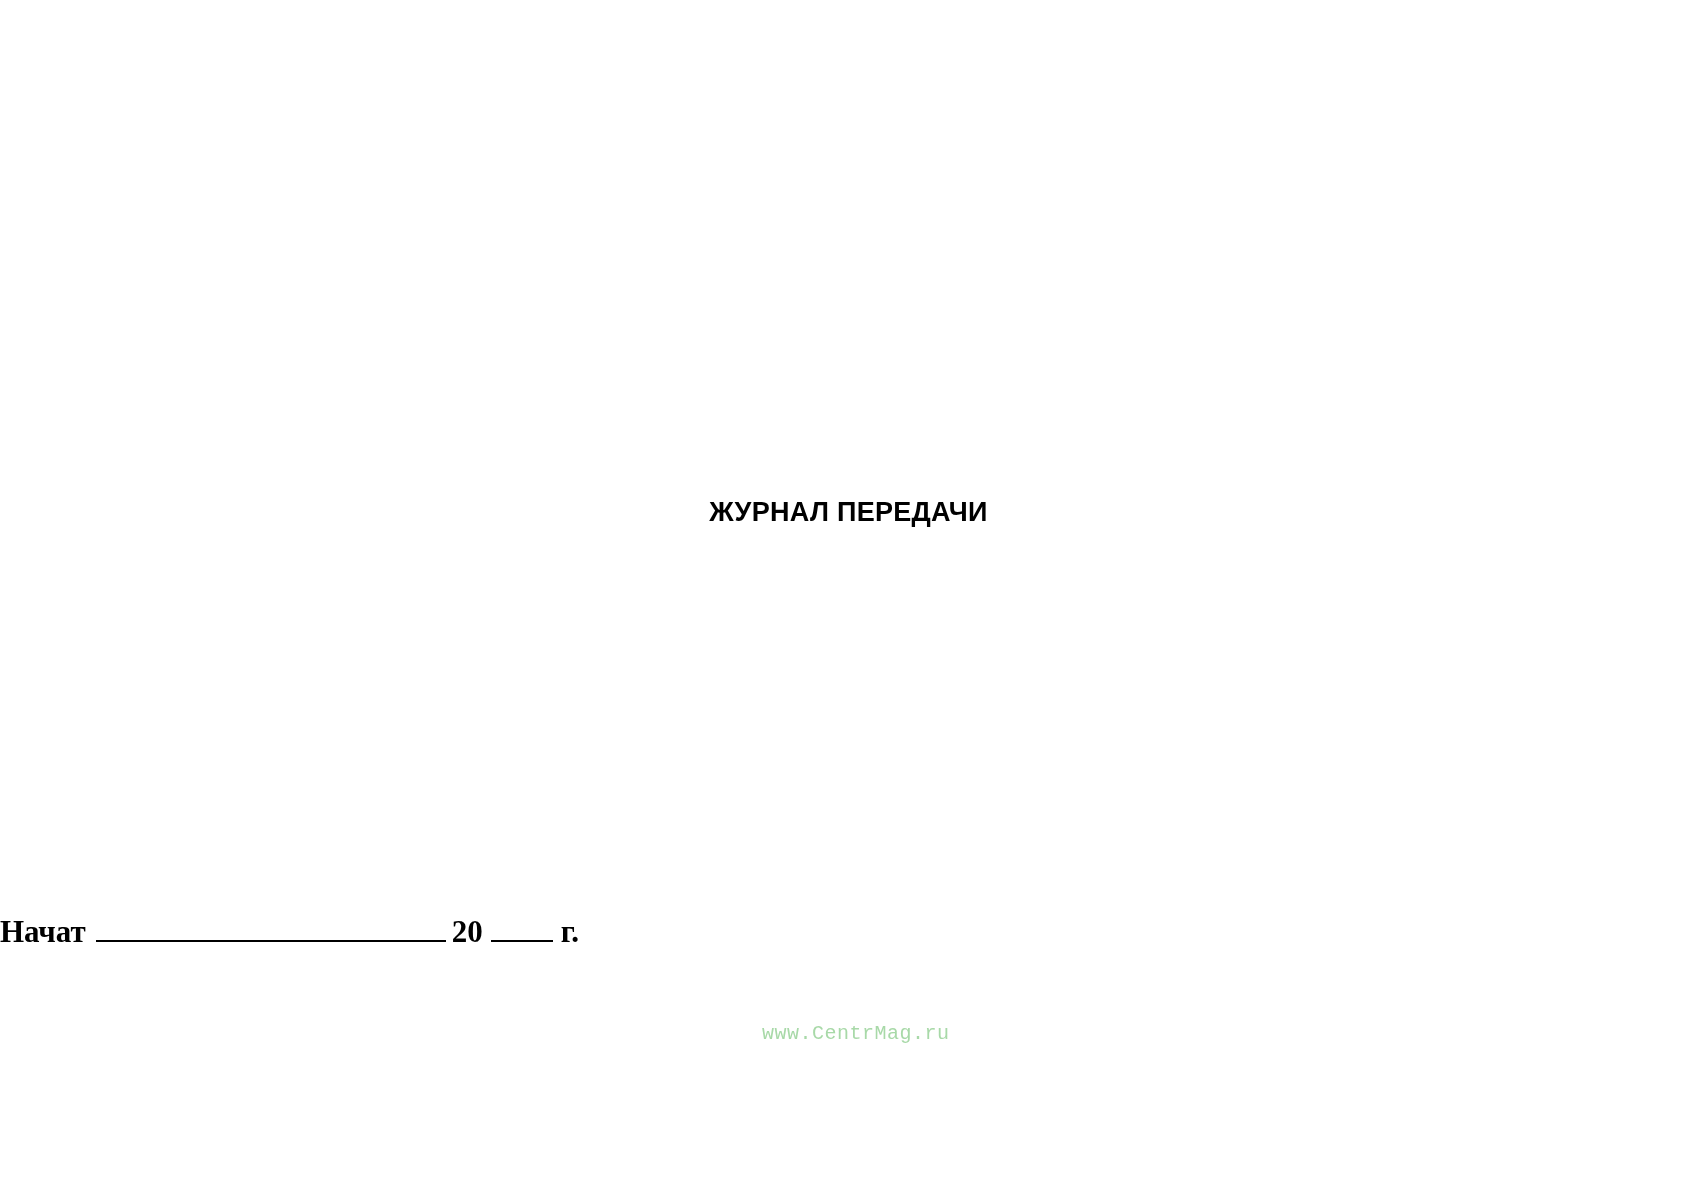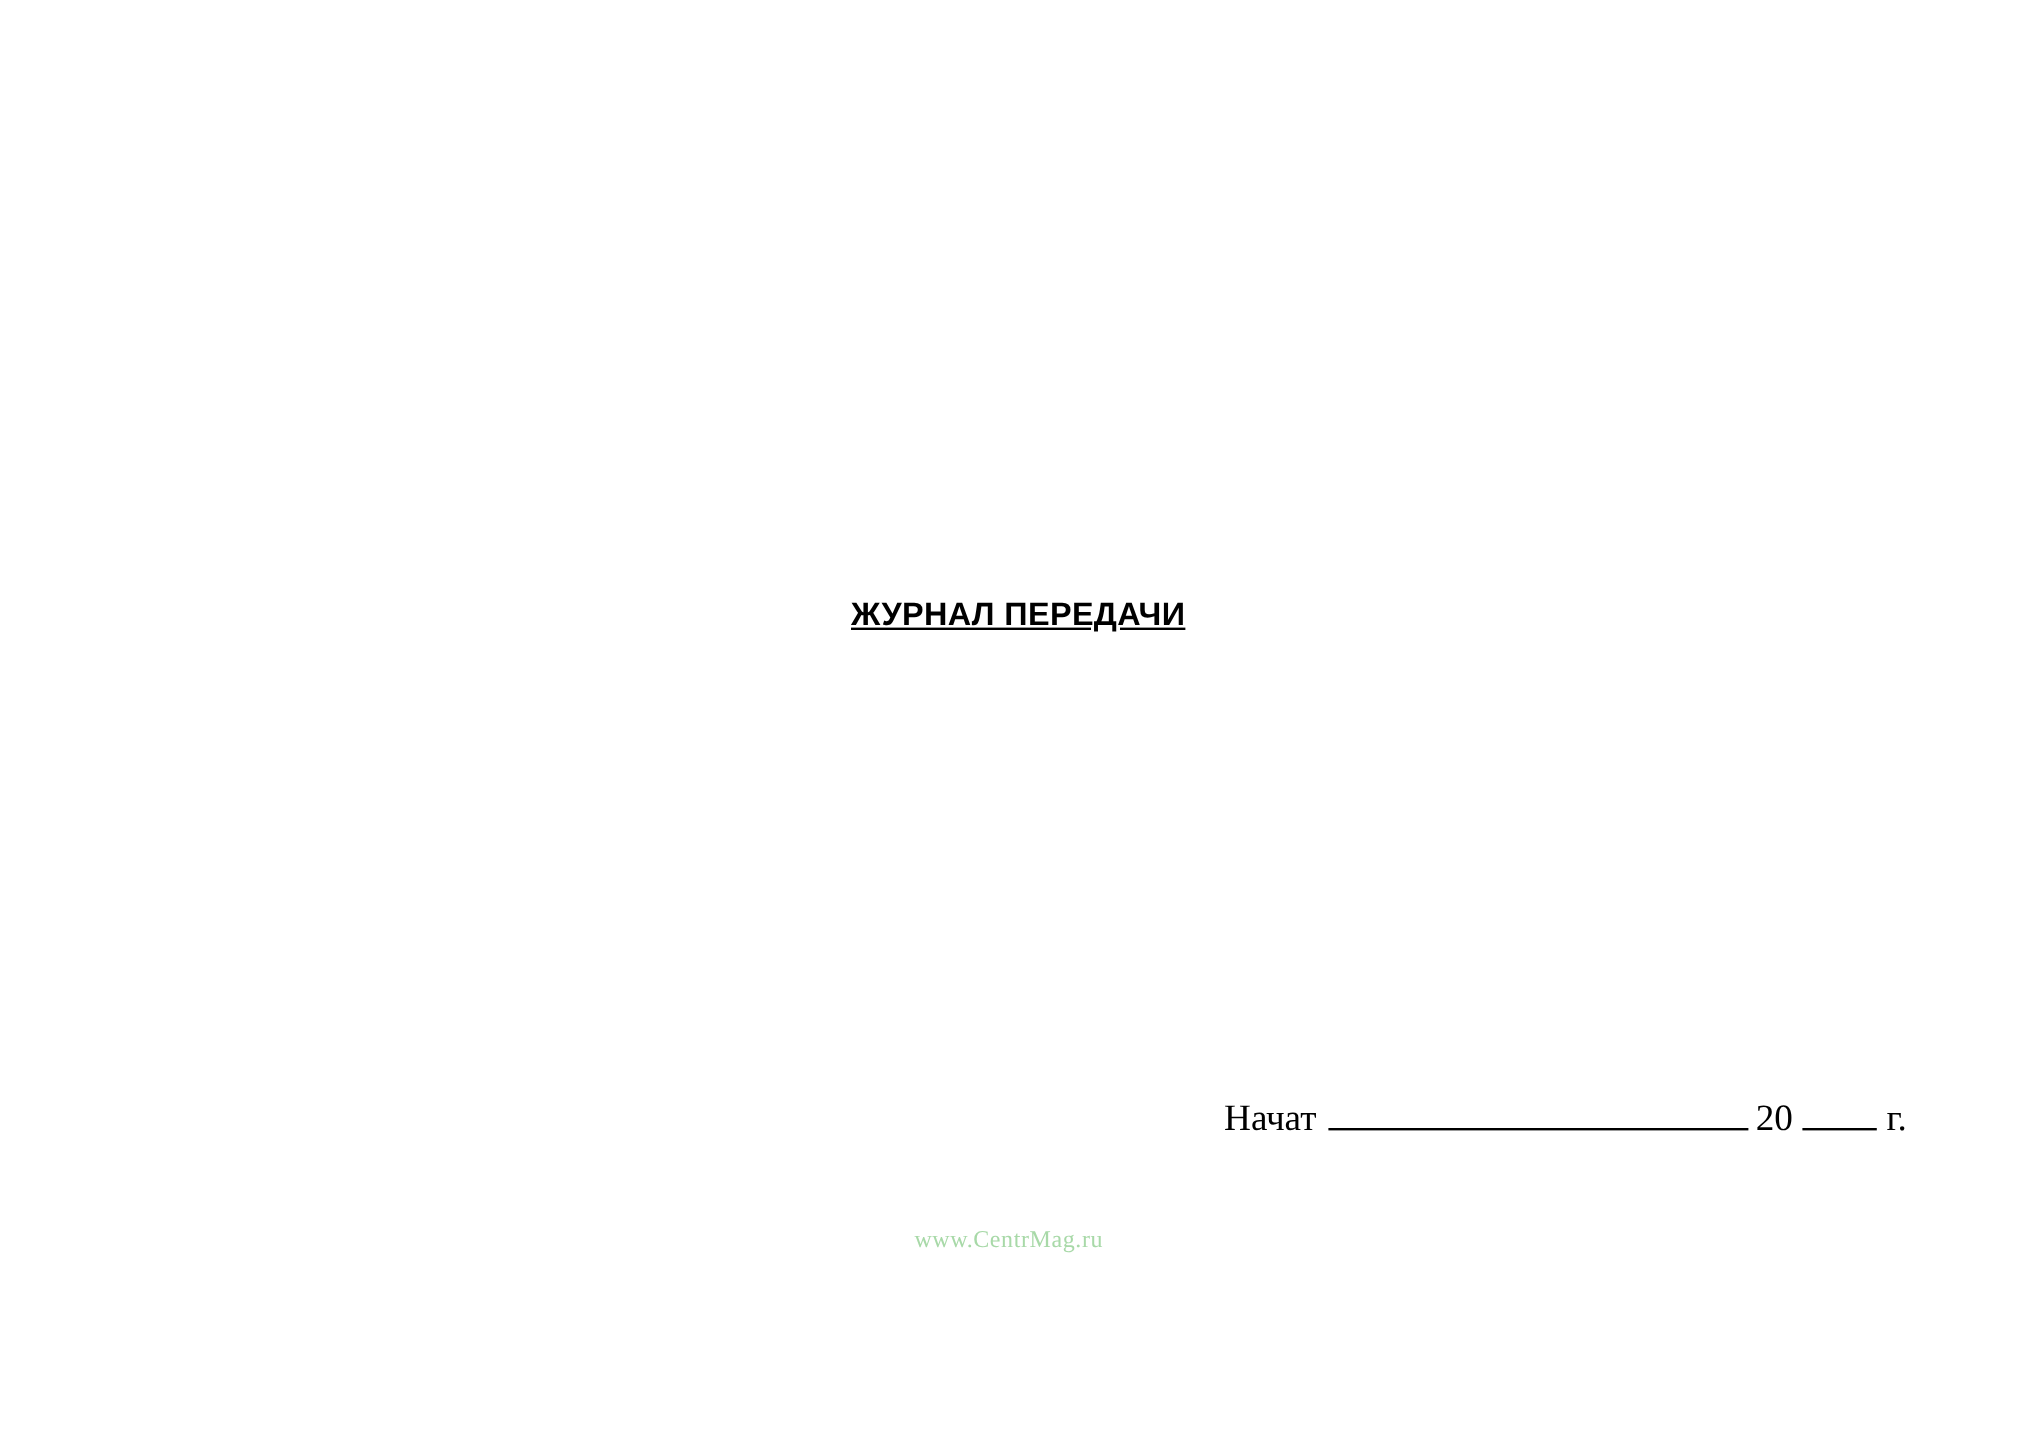--- a/index.html
+++ b/index.html
@@ -34,21 +34,20 @@
     text-align: center;
   }
   .title-line-1 {
     font-family: "Liberation Sans", sans-serif;
     font-weight: bold;
     font-size: 27px;
     letter-spacing: 0.3px;
     line-height: 34px;
     margin: 0;
     padding: 0;
-    text-decoration: underline;
   }
   .title-line-2 {
     font-family: "Liberation Sans", sans-serif;
     font-weight: bold;
     font-size: 27px;
     letter-spacing: 0.3px;
     line-height: 34px;
     margin: 0;
     padding: 0;
     margin-top: 36px;
@@ -62,23 +61,23 @@
   .footer-block {
     position: absolute;
     left: 0;
     top: 910px;
     width: 1697px;
   }
   .date-row {
     font-family: "Liberation Serif", serif;
     font-size: 31px;
     line-height: 44px;
-    text-align: right;
-    padding-right: 108px;
+    padding-right: 56px;
     white-space: nowrap;
+    font-weight: bold;
   }
   .date-row + .date-row {
     margin-top: 40px;
   }
   .date-label {
     font-family: "Liberation Serif", serif;
   }
   .blank-long {
     display: inline-block;
     width: 350px;
@@ -100,21 +99,21 @@
   }
   .year-suffix {
     font-family: "Liberation Serif", serif;
   }
 
   
   .watermark {
     position: absolute;
     left: 762px;
     top: 1022px;
-    font-family: Liberation Serif, serif;
+    font-family: Liberation Mono, monospace;
     font-size: 20px;
     color: #a8d9a8;
     letter-spacing: 0.5px;
     white-space: nowrap;
   }
 </style>
 </head>
 <body>
 
 <div class="page">

